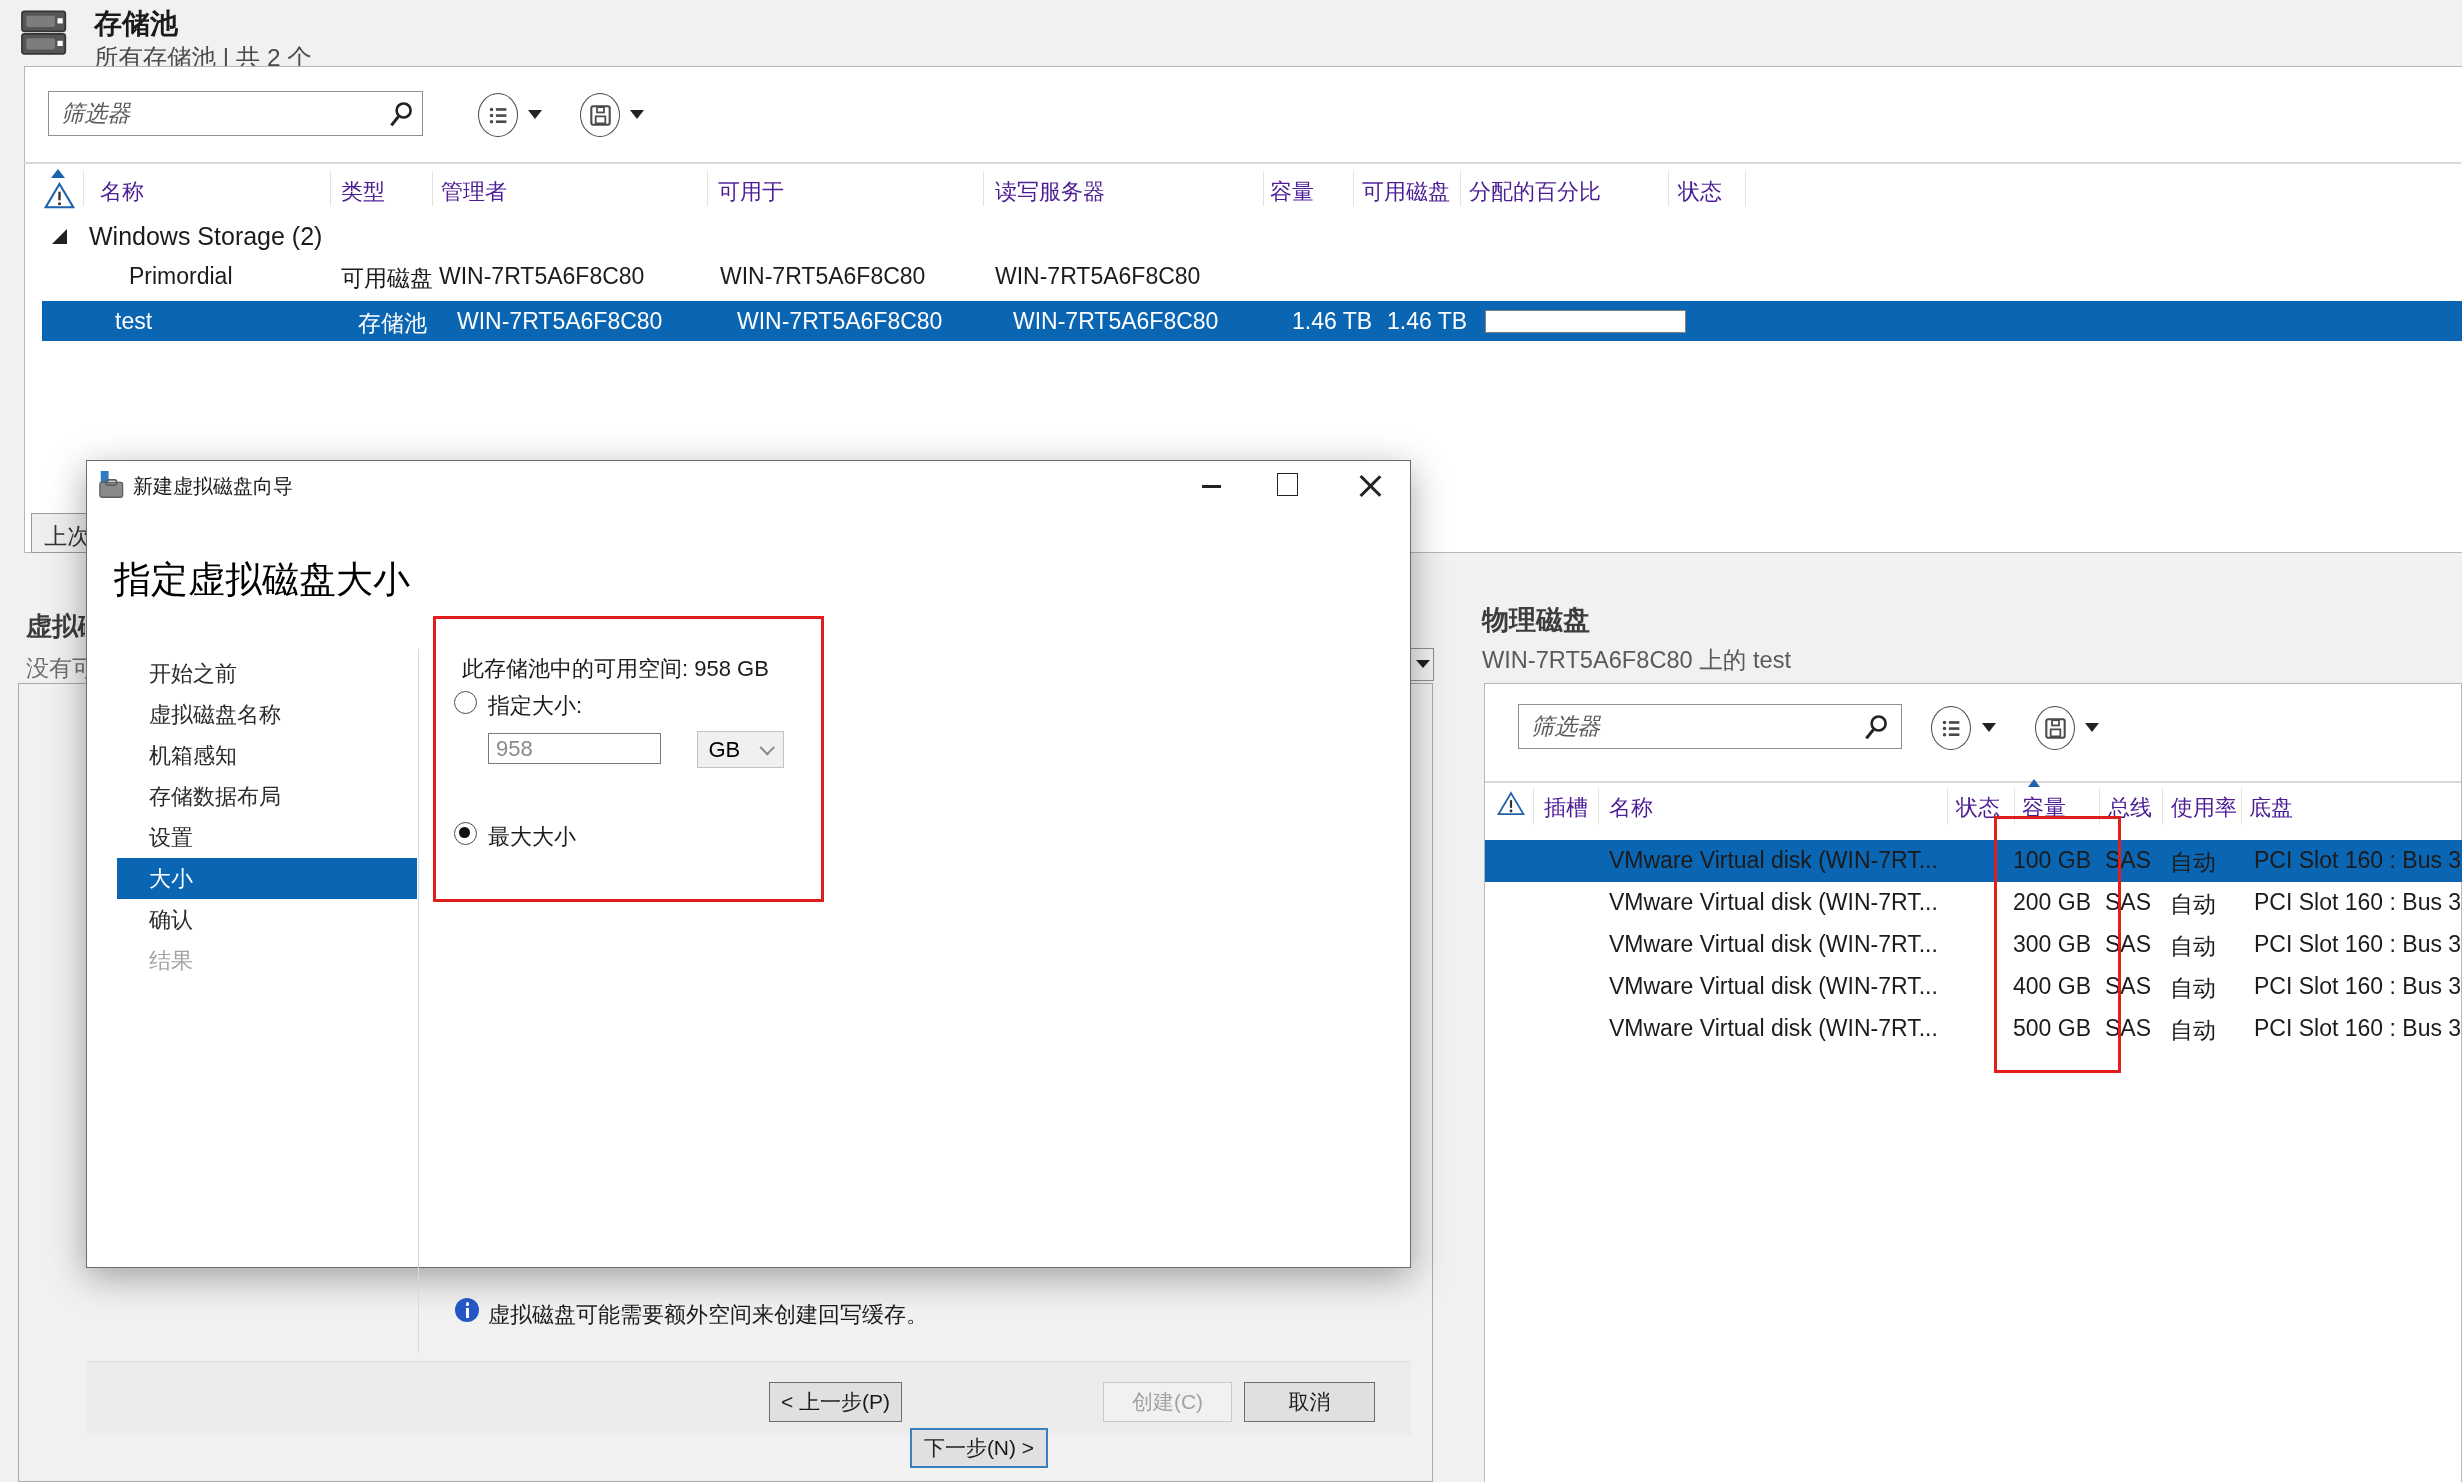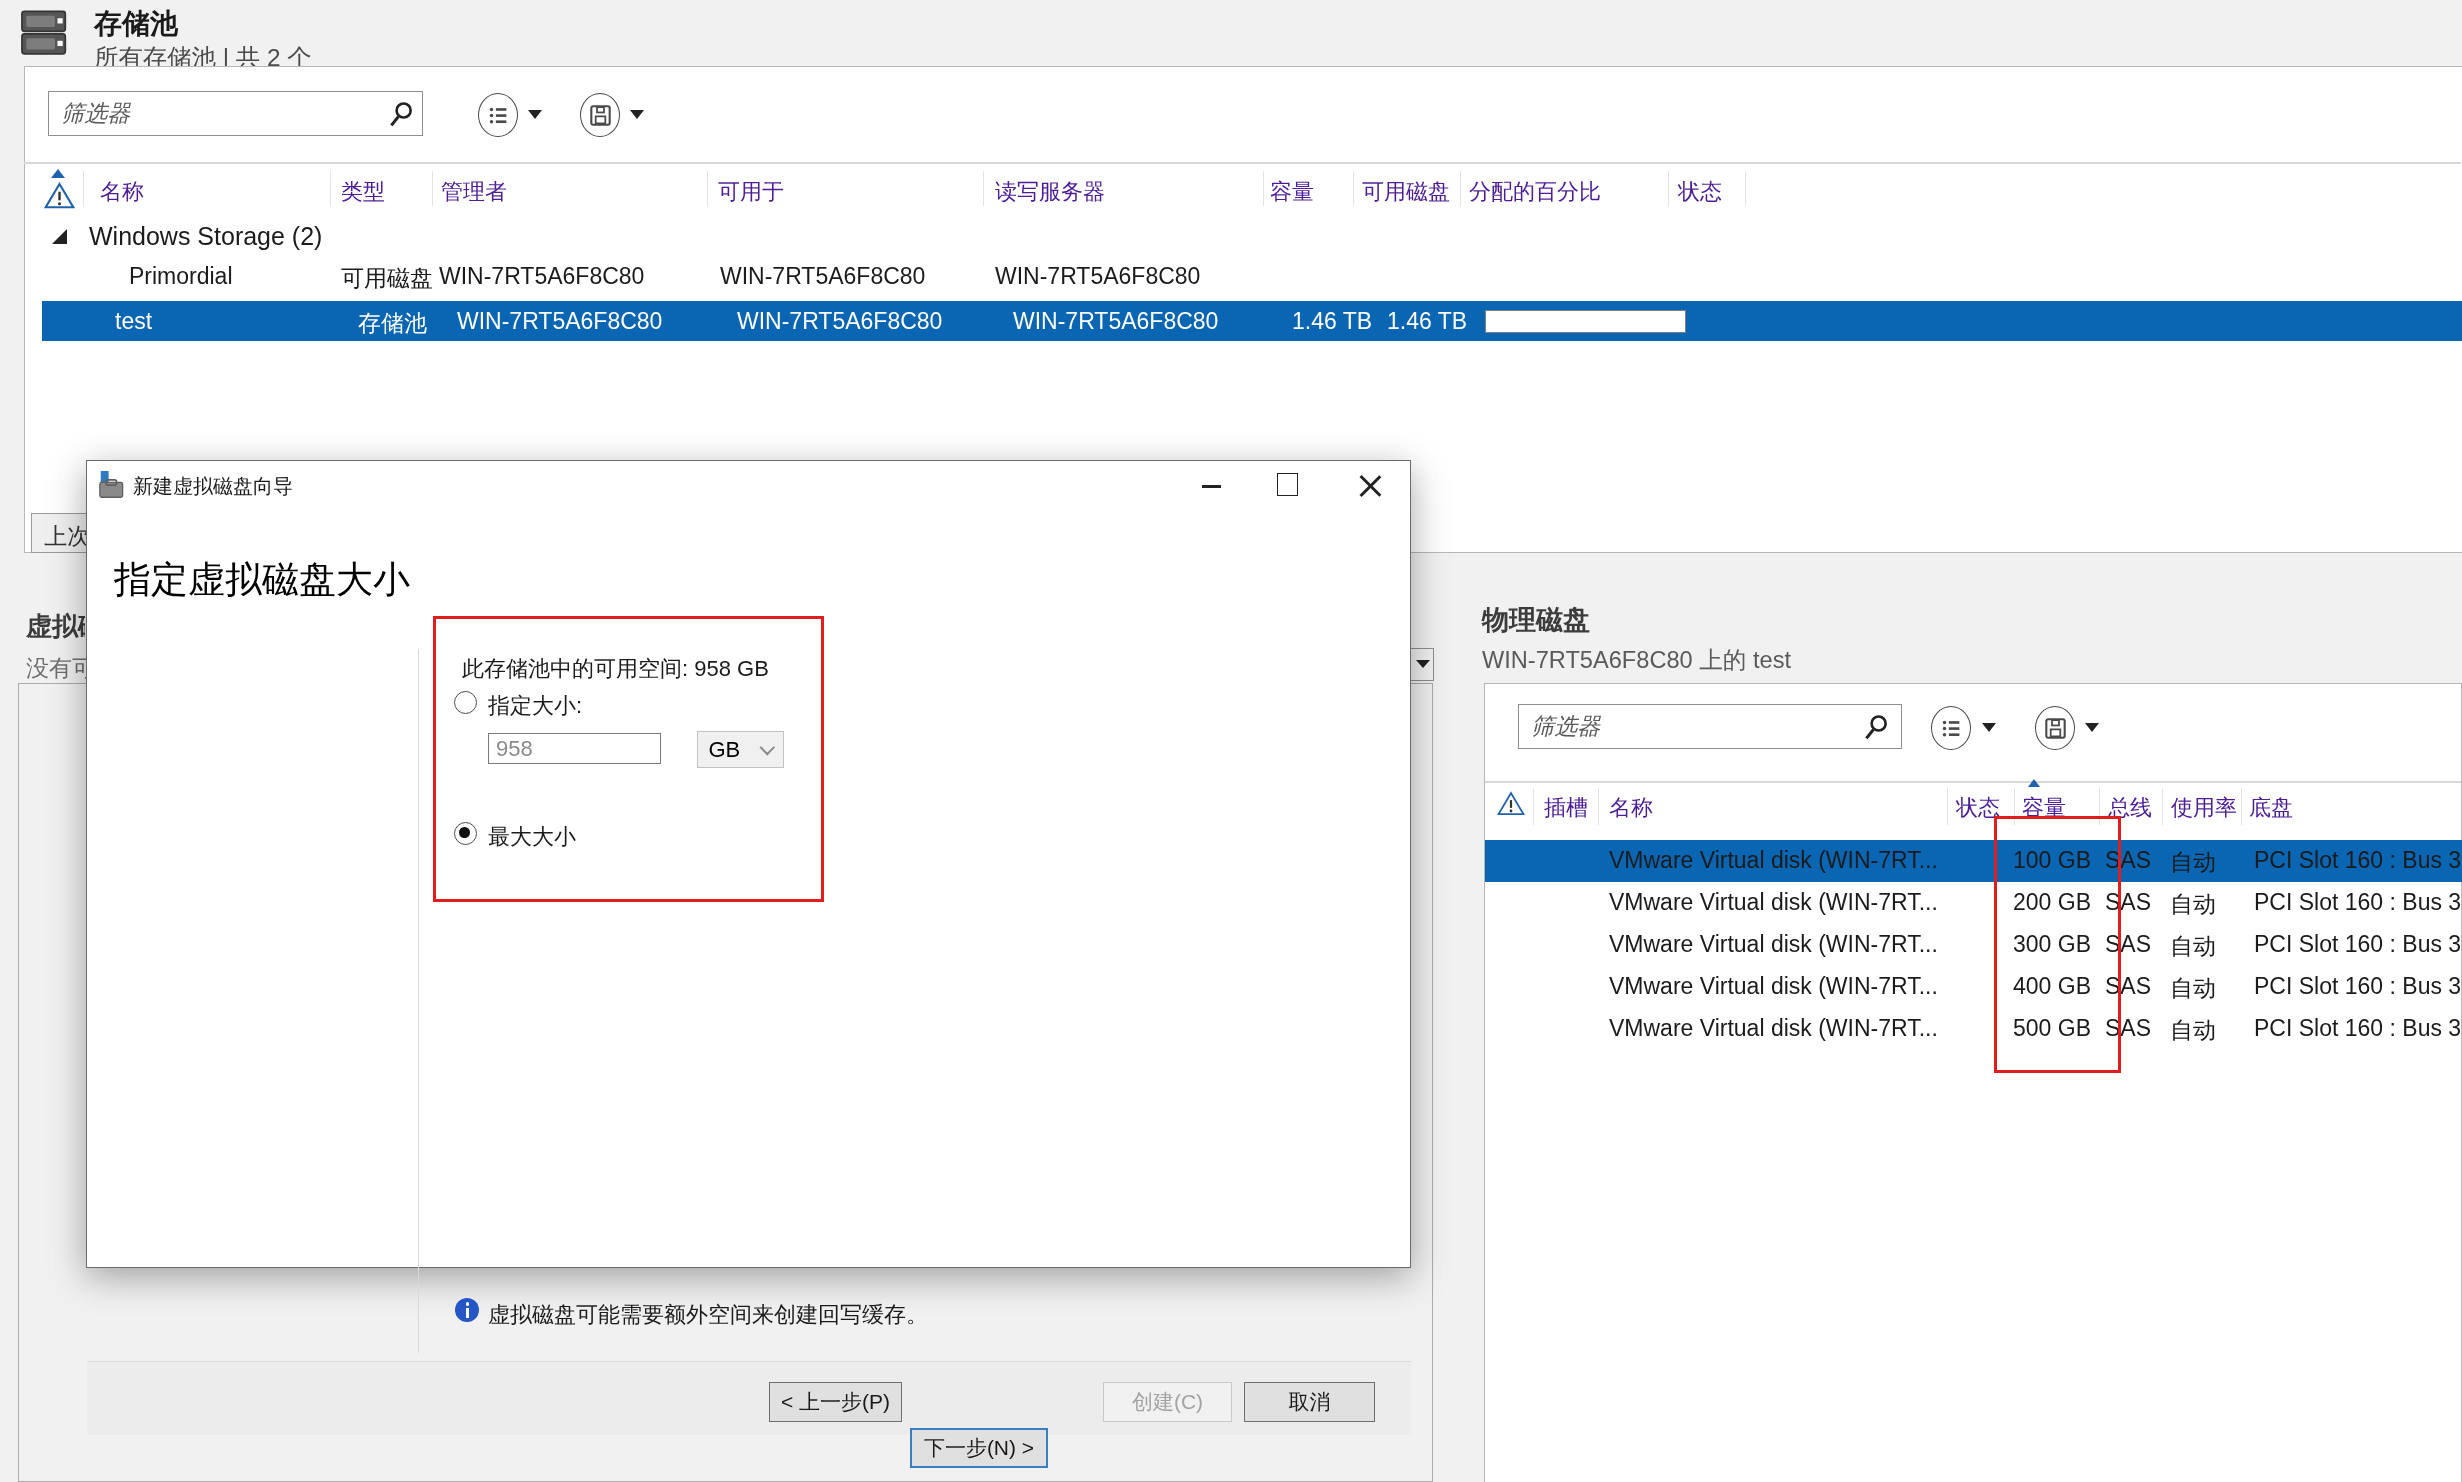--- a/index.html
+++ b/index.html
@@ -284,20 +284,30 @@
     </div>
     <div class="abs" style="left:1256px;top:8.7px;width:52px;height:31px">
       <div class="x-wrap" style="left:15px;top:3.5px">
           <div></div>
           <div></div>
         </div>
     </div>
 
     <div class="abs nowrap" style="left:27px;top:94px;font-size:37px;font-weight:300;color:#000000">指定虚拟磁盘大小</div>
 
+    <div class="abs" style="left:30px;top:192px;width:300px">
+      <div class="step">开始之前</div>
+      <div class="step">虚拟磁盘名称</div>
+      <div class="step">机箱感知</div>
+      <div class="step">存储数据布局</div>
+      <div class="step">设置</div>
+      <div class="step step--active">大小</div>
+      <div class="step">确认</div>
+      <div class="step step--disabled">结果</div>
+    </div>
     <div class="abs" style="left:331px;top:188px;width:0.9px;height:704px;background:#d9d9d9"></div>
 
     <div class="abs nowrap" style="left:375px;top:193px;font-size:22px">此存储池中的可用空间: 958 GB</div>
 
     <div class="radio" style="left:367px;top:230px"></div>
     <div class="abs nowrap" style="left:401px;top:230px;font-size:22px">指定大小:</div>
 
     <input class="abs" style="left: 401px; top: 272px; width: 173px; height: 31px; border: 0.9px solid rgb(122, 122, 122); font-size: 22px; color: rgb(138, 138, 138); padding: 0px 7px;" value="958">
     <div class="abs" style="left:610px;top:270px;width:87px;height:37px;background:#f0f0f0;border:0.9px solid #c3c3c3;display:flex;align-items:center;justify-content:space-between;padding:0 10.5px">
       <span style="font-size:22px;color:#000000">GB</span>

